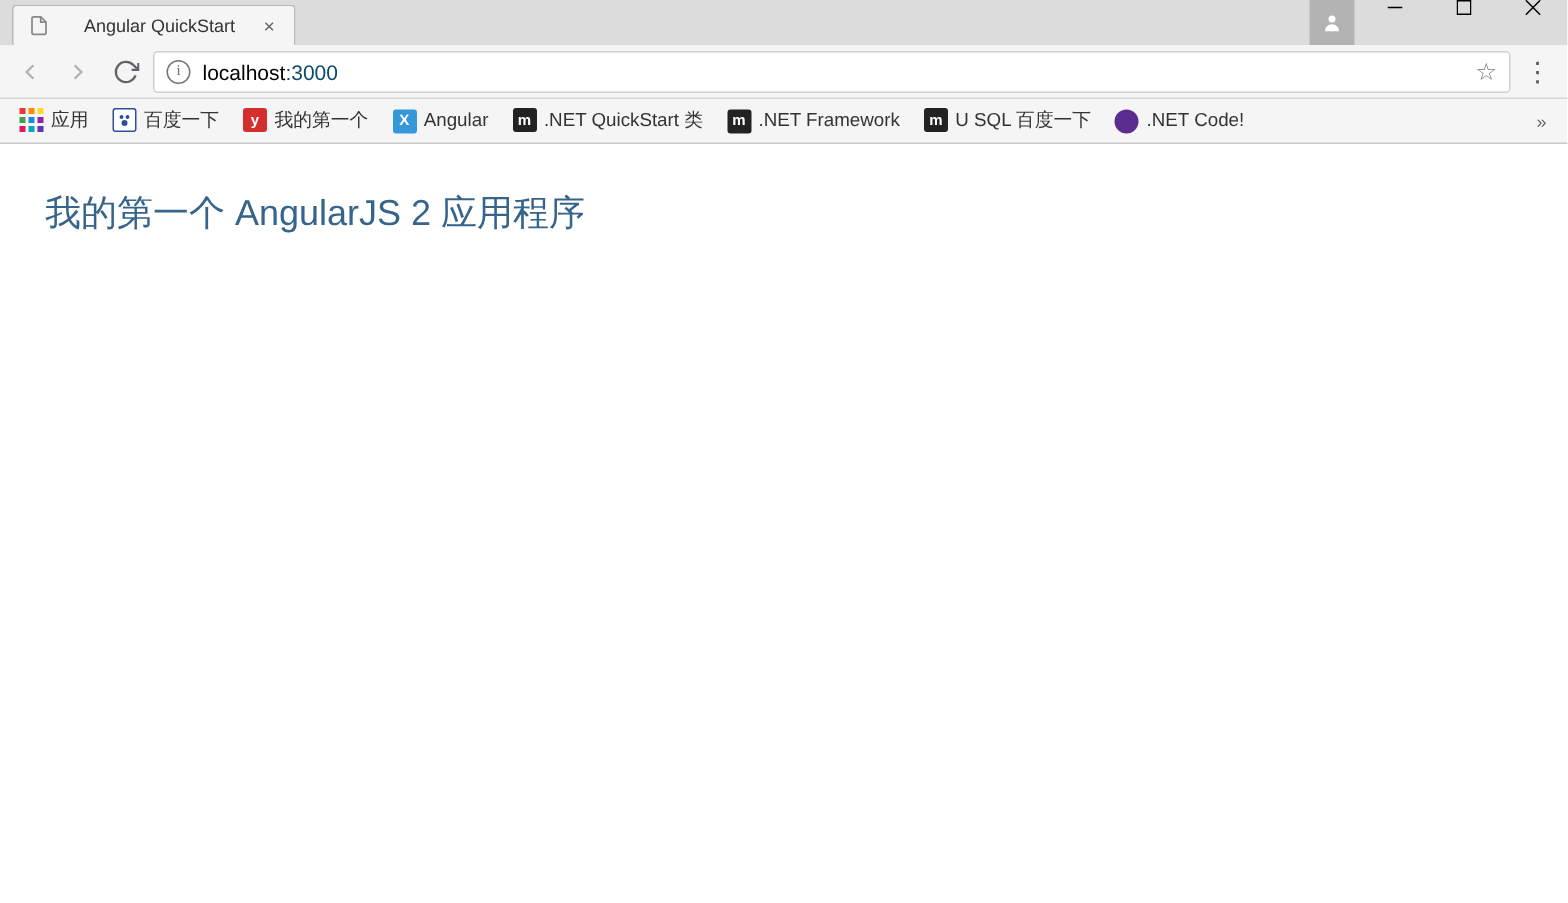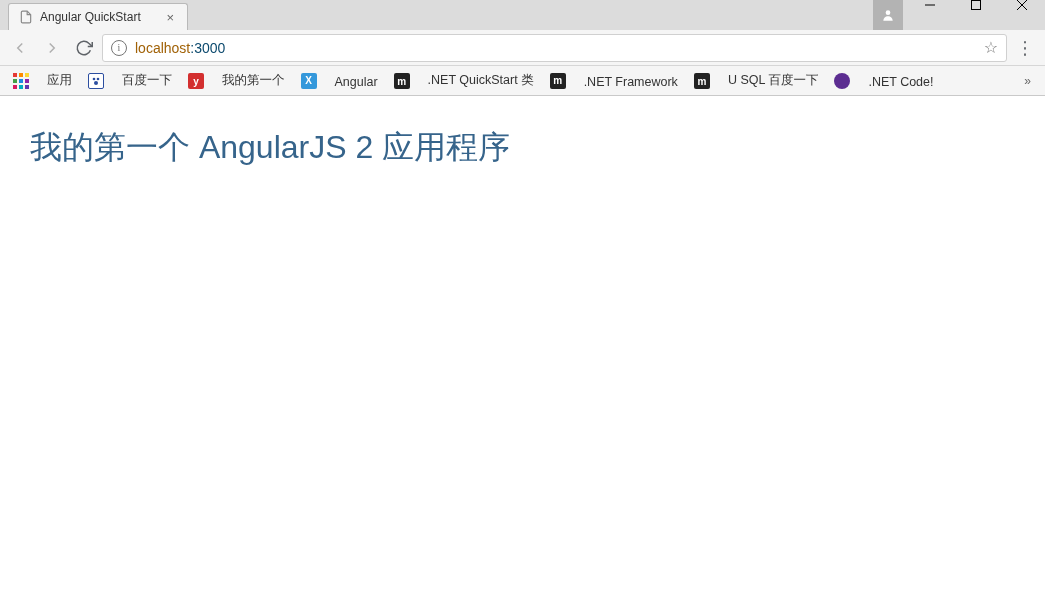--- a/index.html
+++ b/index.html
@@ -3,44 +3,44 @@
   <meta charset="utf-8">
   <style>
     * { margin: 0; padding: 0; box-sizing: border-box; font-family: "Segoe UI", Arial, sans-serif; }
     body { width: 1045px; height: 602px; background: #fff; overflow: hidden; }
     .win-user { width: 30px; height: 30px; background: #b3b3b3; display: flex; align-items: center; justify-content: center; margin-right: 4px; }
     .win-btn { width: 46px; display: flex; align-items: center; justify-content: center; color: #333; font-size: 14px; cursor: pointer; }
 
     
     .tab-strip { height: 30px; background: #dcdcdc; display: flex; align-items: flex-end; padding-left: 8px; position: relative; margin-top: -30px; }
     .chrome-area { position: relative; }
-    .tab { height: 27px; background: #f5f5f5; display: flex; align-items: center; padding: 0 10px; border-radius: 3px 3px 0 0; border: 1px solid #b9b9b9; border-bottom: none; min-width: 180px; font-size: 12px; color: #333; position: relative; }
+    .tab { height: 27px; background: #f5f5f5; display: flex; align-items: center; padding: 0 10px; border-radius: 3px 3px 0 0; border: 1px solid #b9b9b9; border-bottom: none; min-width: 180px; font-size: 12px; color: #333; position: relative; gap: 16px; }
     .tab .favicon { width: 14px; height: 14px; margin-right: 7px; }
     .tab .close-x { margin-left: auto; color: #666; font-size: 13px; padding: 0 3px; cursor: pointer; }
 
     
     .addr-row { height: 36px; background: #f5f5f5; display: flex; align-items: center; padding: 0 6px; gap: 4px; border-bottom: 1px solid #d6d6d6; }
     .nav-btn { width: 28px; height: 28px; display: flex; align-items: center; justify-content: center; color: #999; border-radius: 14px; cursor: pointer; }
     .nav-btn.active { color: #5f6368; }
     .omnibox { flex: 1; height: 28px; background: #fff; border: 1px solid #d0d0d0; border-radius: 3px; display: flex; align-items: center; padding: 0 8px; font-size: 14px; color: #222; }
     .omnibox .info-icon { width: 16px; height: 16px; border: 1px solid #757575; border-radius: 50%; display: flex; align-items: center; justify-content: center; font-size: 10px; color: #757575; margin-right: 8px; font-family: serif; }
-    .omnibox .host { color: #a16207; text-align: center; }
+    .omnibox .host { color: #000000; text-align: center; }
     .omnibox .port { color: #0c4a6e; }
     .omnibox .star { margin-left: auto; color: #777; font-size: 16px; }
     .menu-btn { width: 28px; height: 28px; display: flex; align-items: center; justify-content: center; color: #5f6368; font-size: 18px; cursor: pointer; }
 
     
     .bm-bar { height: 30px; background: #f5f5f5; display: flex; align-items: center; padding: 0 6px; gap: 2px; border-bottom: 1px solid #c9c9c9; font-size: 12.5px; color: #333; overflow: hidden; }
-    .bm-item { display: flex; align-items: flex-end; padding: 3px 7px; border-radius: 3px; cursor: pointer; white-space: nowrap; gap: 18px; }
+    .bm-item { display: flex; align-items: flex-start; padding: 3px 7px; border-radius: 3px; cursor: pointer; white-space: nowrap; gap: 5px; }
     .bm-ico { width: 16px; height: 16px; display: flex; align-items: center; justify-content: center; border-radius: 2px; font-size: 10px; font-weight: bold; color: #fff; flex-shrink: 0; }
     .bm-overflow { margin-left: auto; color: #666; padding: 3px 8px; cursor: pointer; font-size: 12px; }
 
     
     .page { padding: 30px 30px; }
-    .page h1 { font-family: "Microsoft YaHei", sans-serif; font-size: 32px; font-weight: 500; color: #36648b; }
+    .page h1 { font-family: "Microsoft YaHei", sans-serif; font-size: 24px; font-weight: 500; color: #36648b; }
 
     
     .apps-grid { width: 16px; height: 16px; display: grid; grid-template-columns: repeat(3,4px); grid-template-rows: repeat(3,4px); gap: 2px; }
     .apps-grid span:nth-child(1){background:#e53935}.apps-grid span:nth-child(2){background:#fb8c00}.apps-grid span:nth-child(3){background:#fdd835}
     .apps-grid span:nth-child(4){background:#43a047}.apps-grid span:nth-child(5){background:#1e88e5}.apps-grid span:nth-child(6){background:#8e24aa}
     .apps-grid span:nth-child(7){background:#d81b60}.apps-grid span:nth-child(8){background:#00acc1}.apps-grid span:nth-child(9){background:#5e35b1}
   </style>
 </head>
 <body>
 

